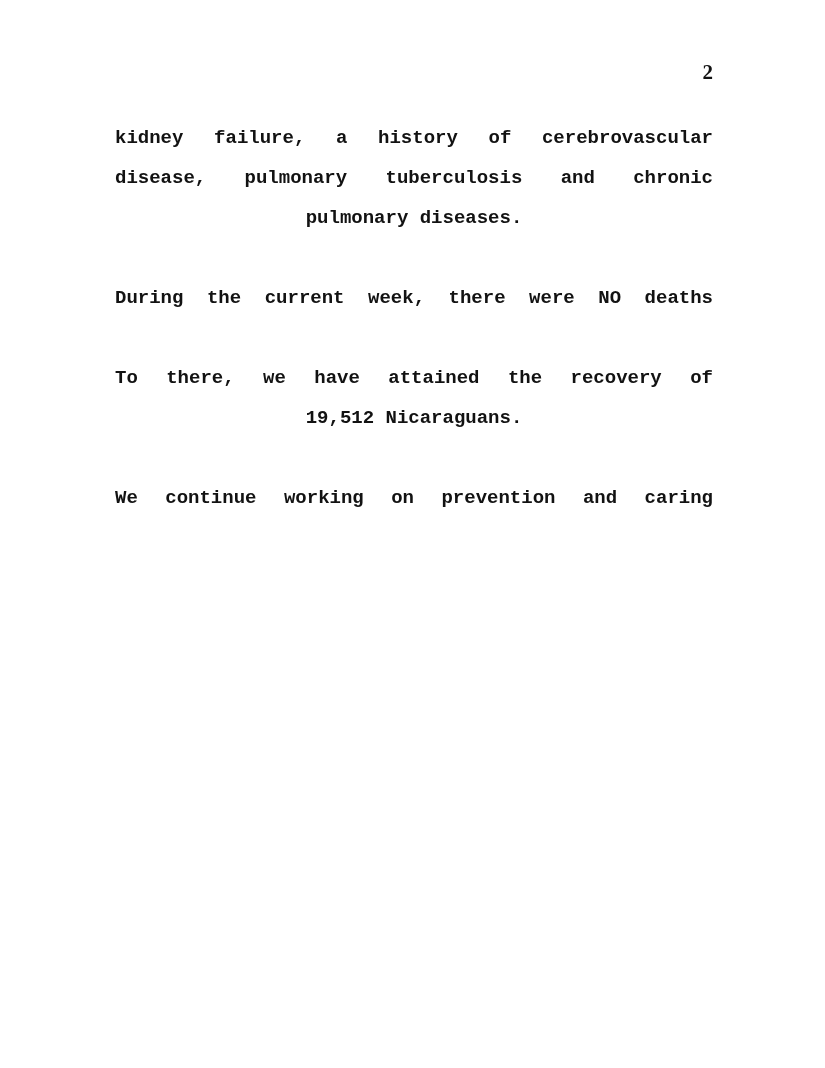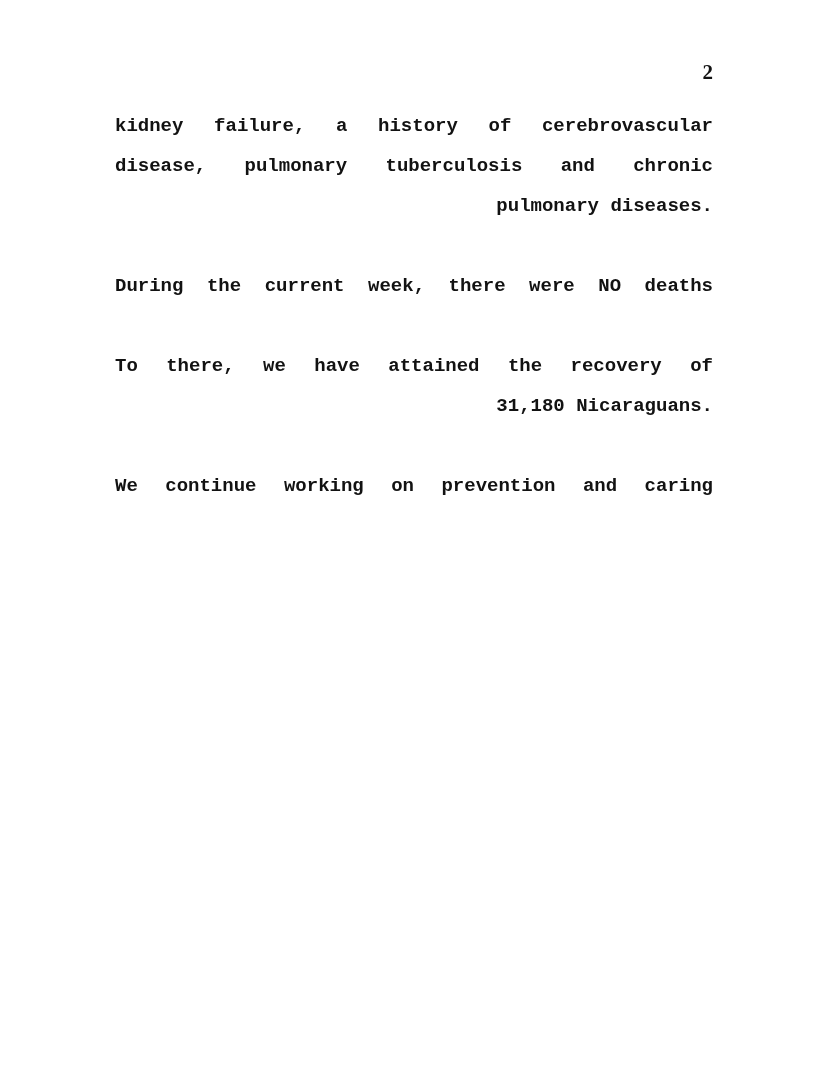--- a/index.html
+++ b/index.html
@@ -29,40 +29,40 @@
     font-family: "Liberation Serif", "DejaVu Serif", serif;
     font-weight: 700;
     font-size: 21px;
     color: #121212;
   }
 
   
   .content {
     position: absolute;
     left: 115px;
-    top: 106px;
+    top: 118px;
     width: 598px;
     color: #121212;
     font-family: "Liberation Mono", "DejaVu Sans Mono", monospace;
     font-weight: 700;
     font-size: 19px;
     line-height: 40px;
   }
   .paragraph {
     margin: 0 0 40px 0;
   }
   .line {
     width: 100%;
   }
   .line.justified {
     text-align: justify;
     text-align-last: justify;
   }
   .line.last {
-    text-align: right;
+    text-align: center;
   }
 </style>
 </head>
 <body>
 
 <div class="page">
 
   <div class="page-number">2</div>
 
   <div class="content">
@@ -70,20 +70,20 @@
   <div class="paragraph">
         <div class="line justified">kidney failure, a history of cerebrovascular</div>
         <div class="line justified">disease, pulmonary tuberculosis and chronic</div>
         <div class="line last">pulmonary diseases.</div>
       </div>
       <div class="paragraph">
         <div class="line justified">During the current week, there were NO deaths</div>
       </div>
       <div class="paragraph">
         <div class="line justified">To there, we have attained the recovery of</div>
-        <div class="line last">31,180 Nicaraguans.</div>
+        <div class="line last">19,512 Nicaraguans.</div>
       </div>
       <div class="paragraph">
         <div class="line justified">We continue working on prevention and caring</div>
       </div>
     </div>
 
 </div>
 
 </body></html>

